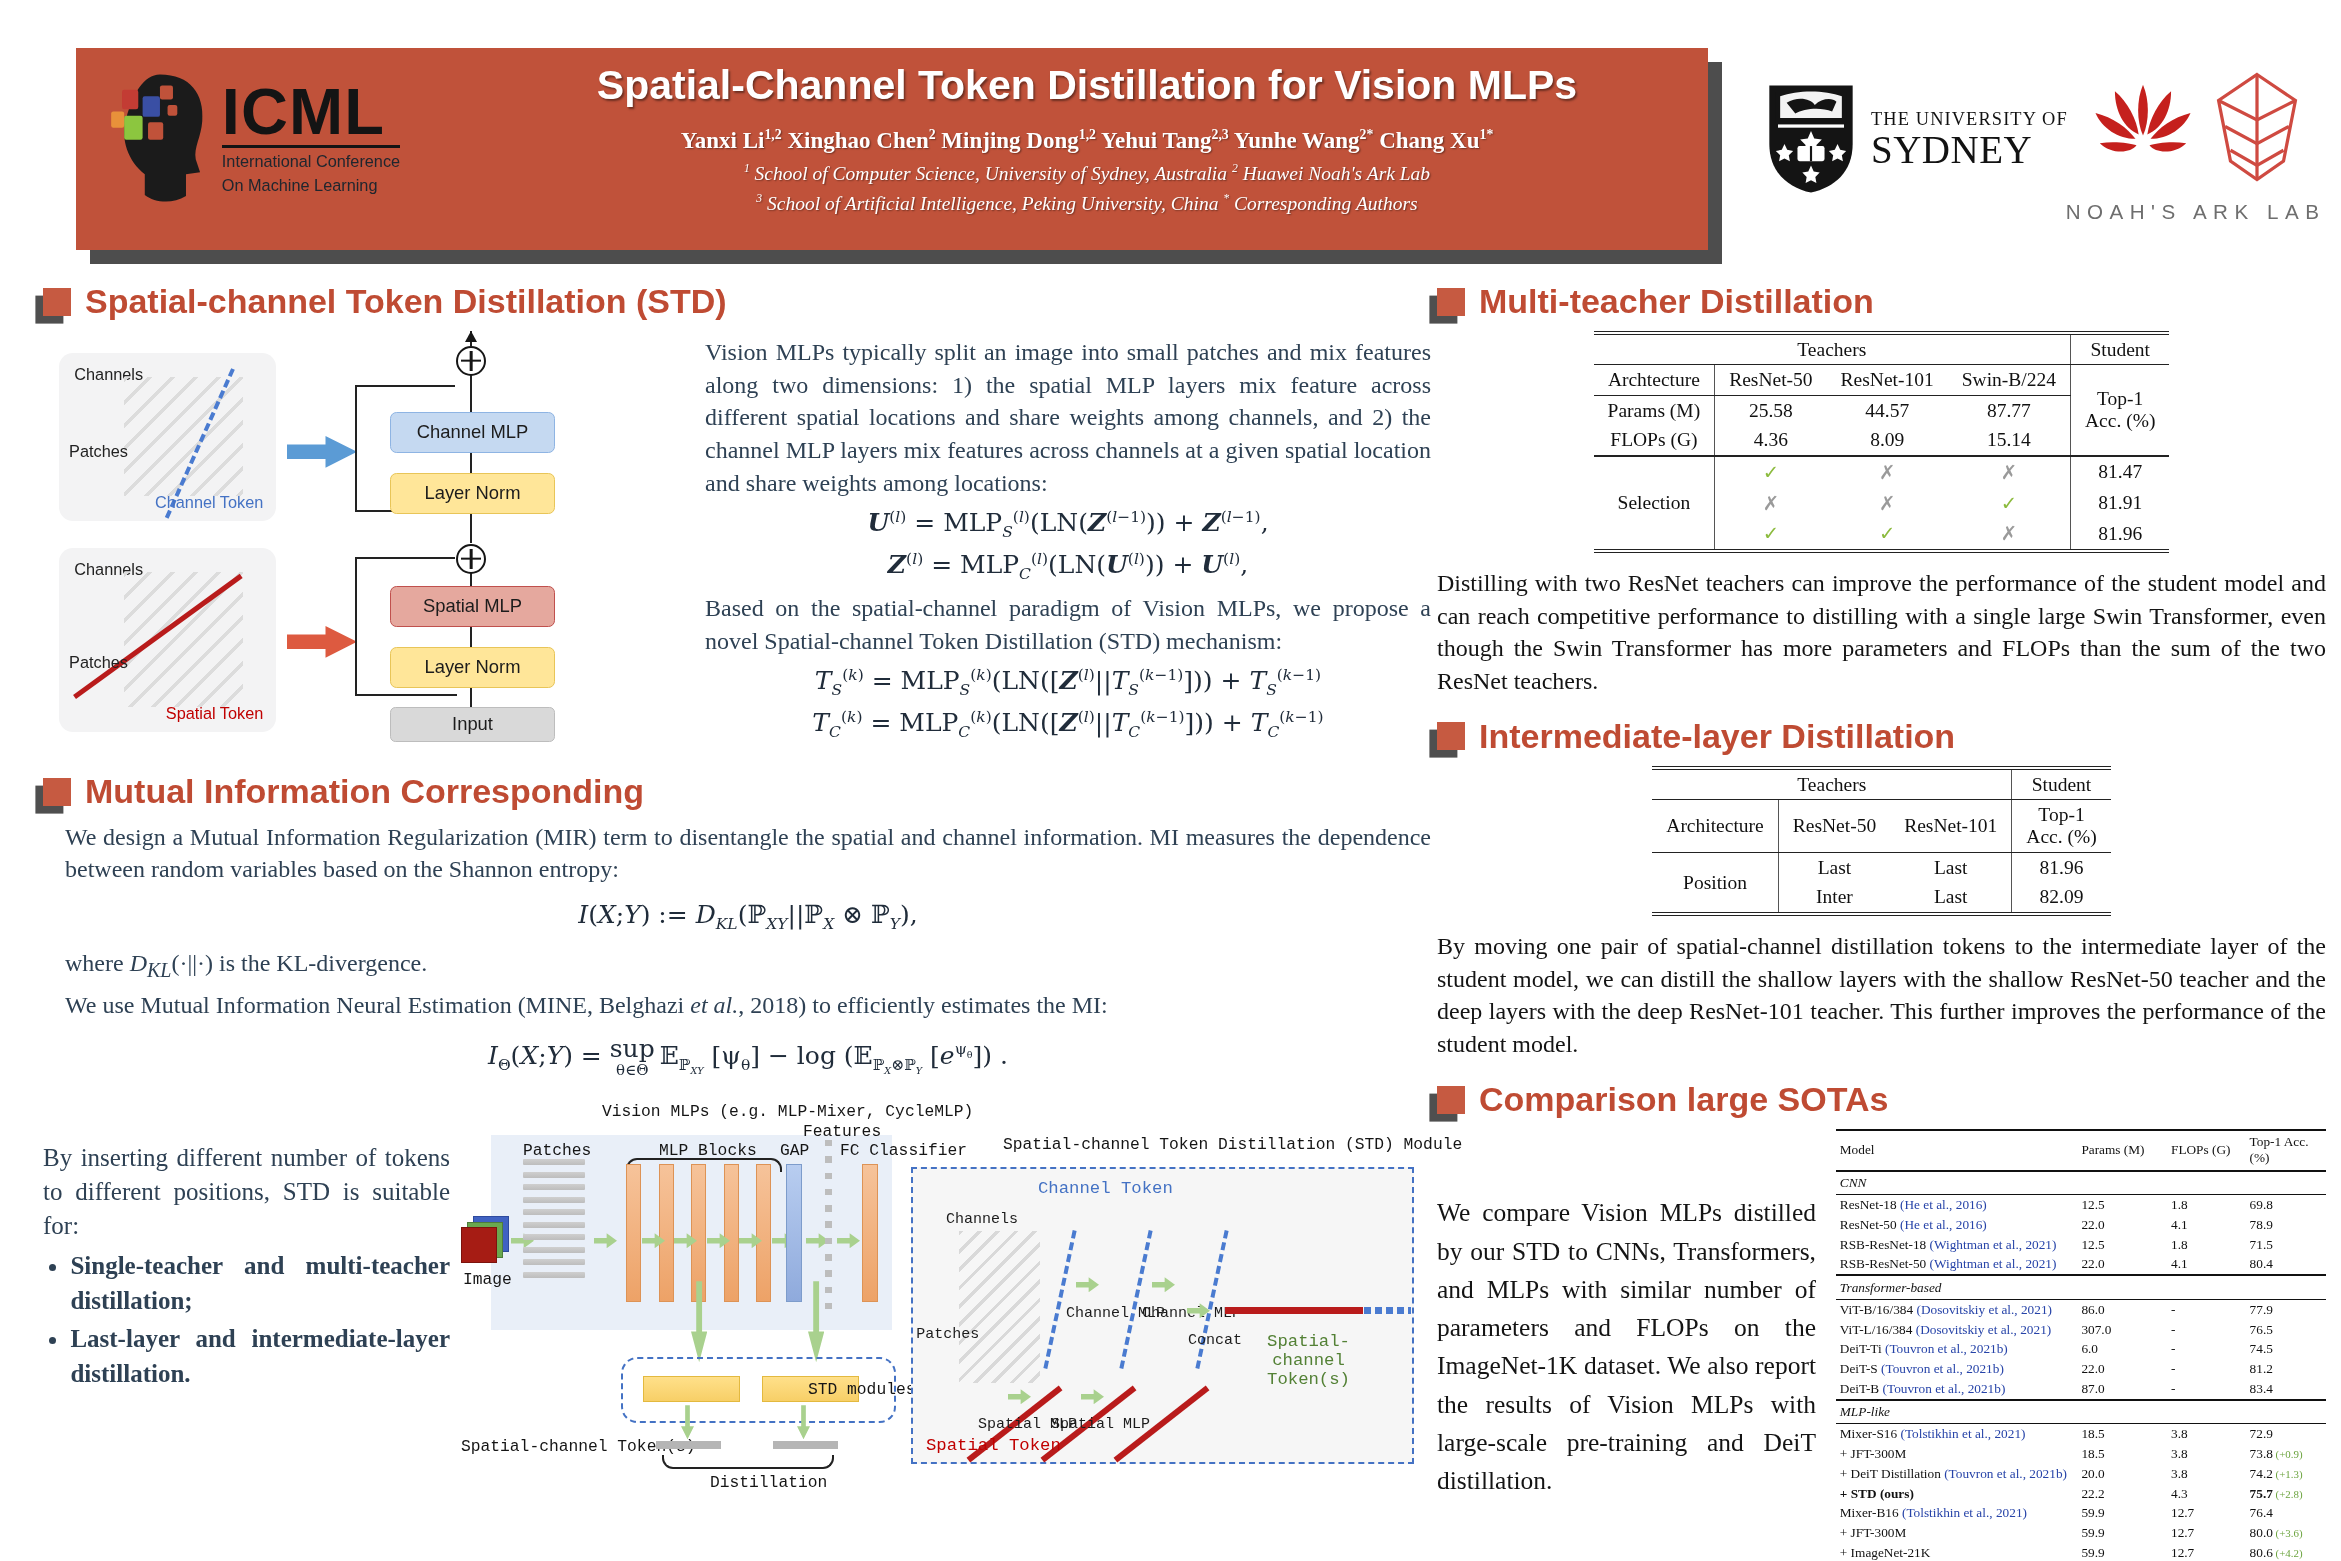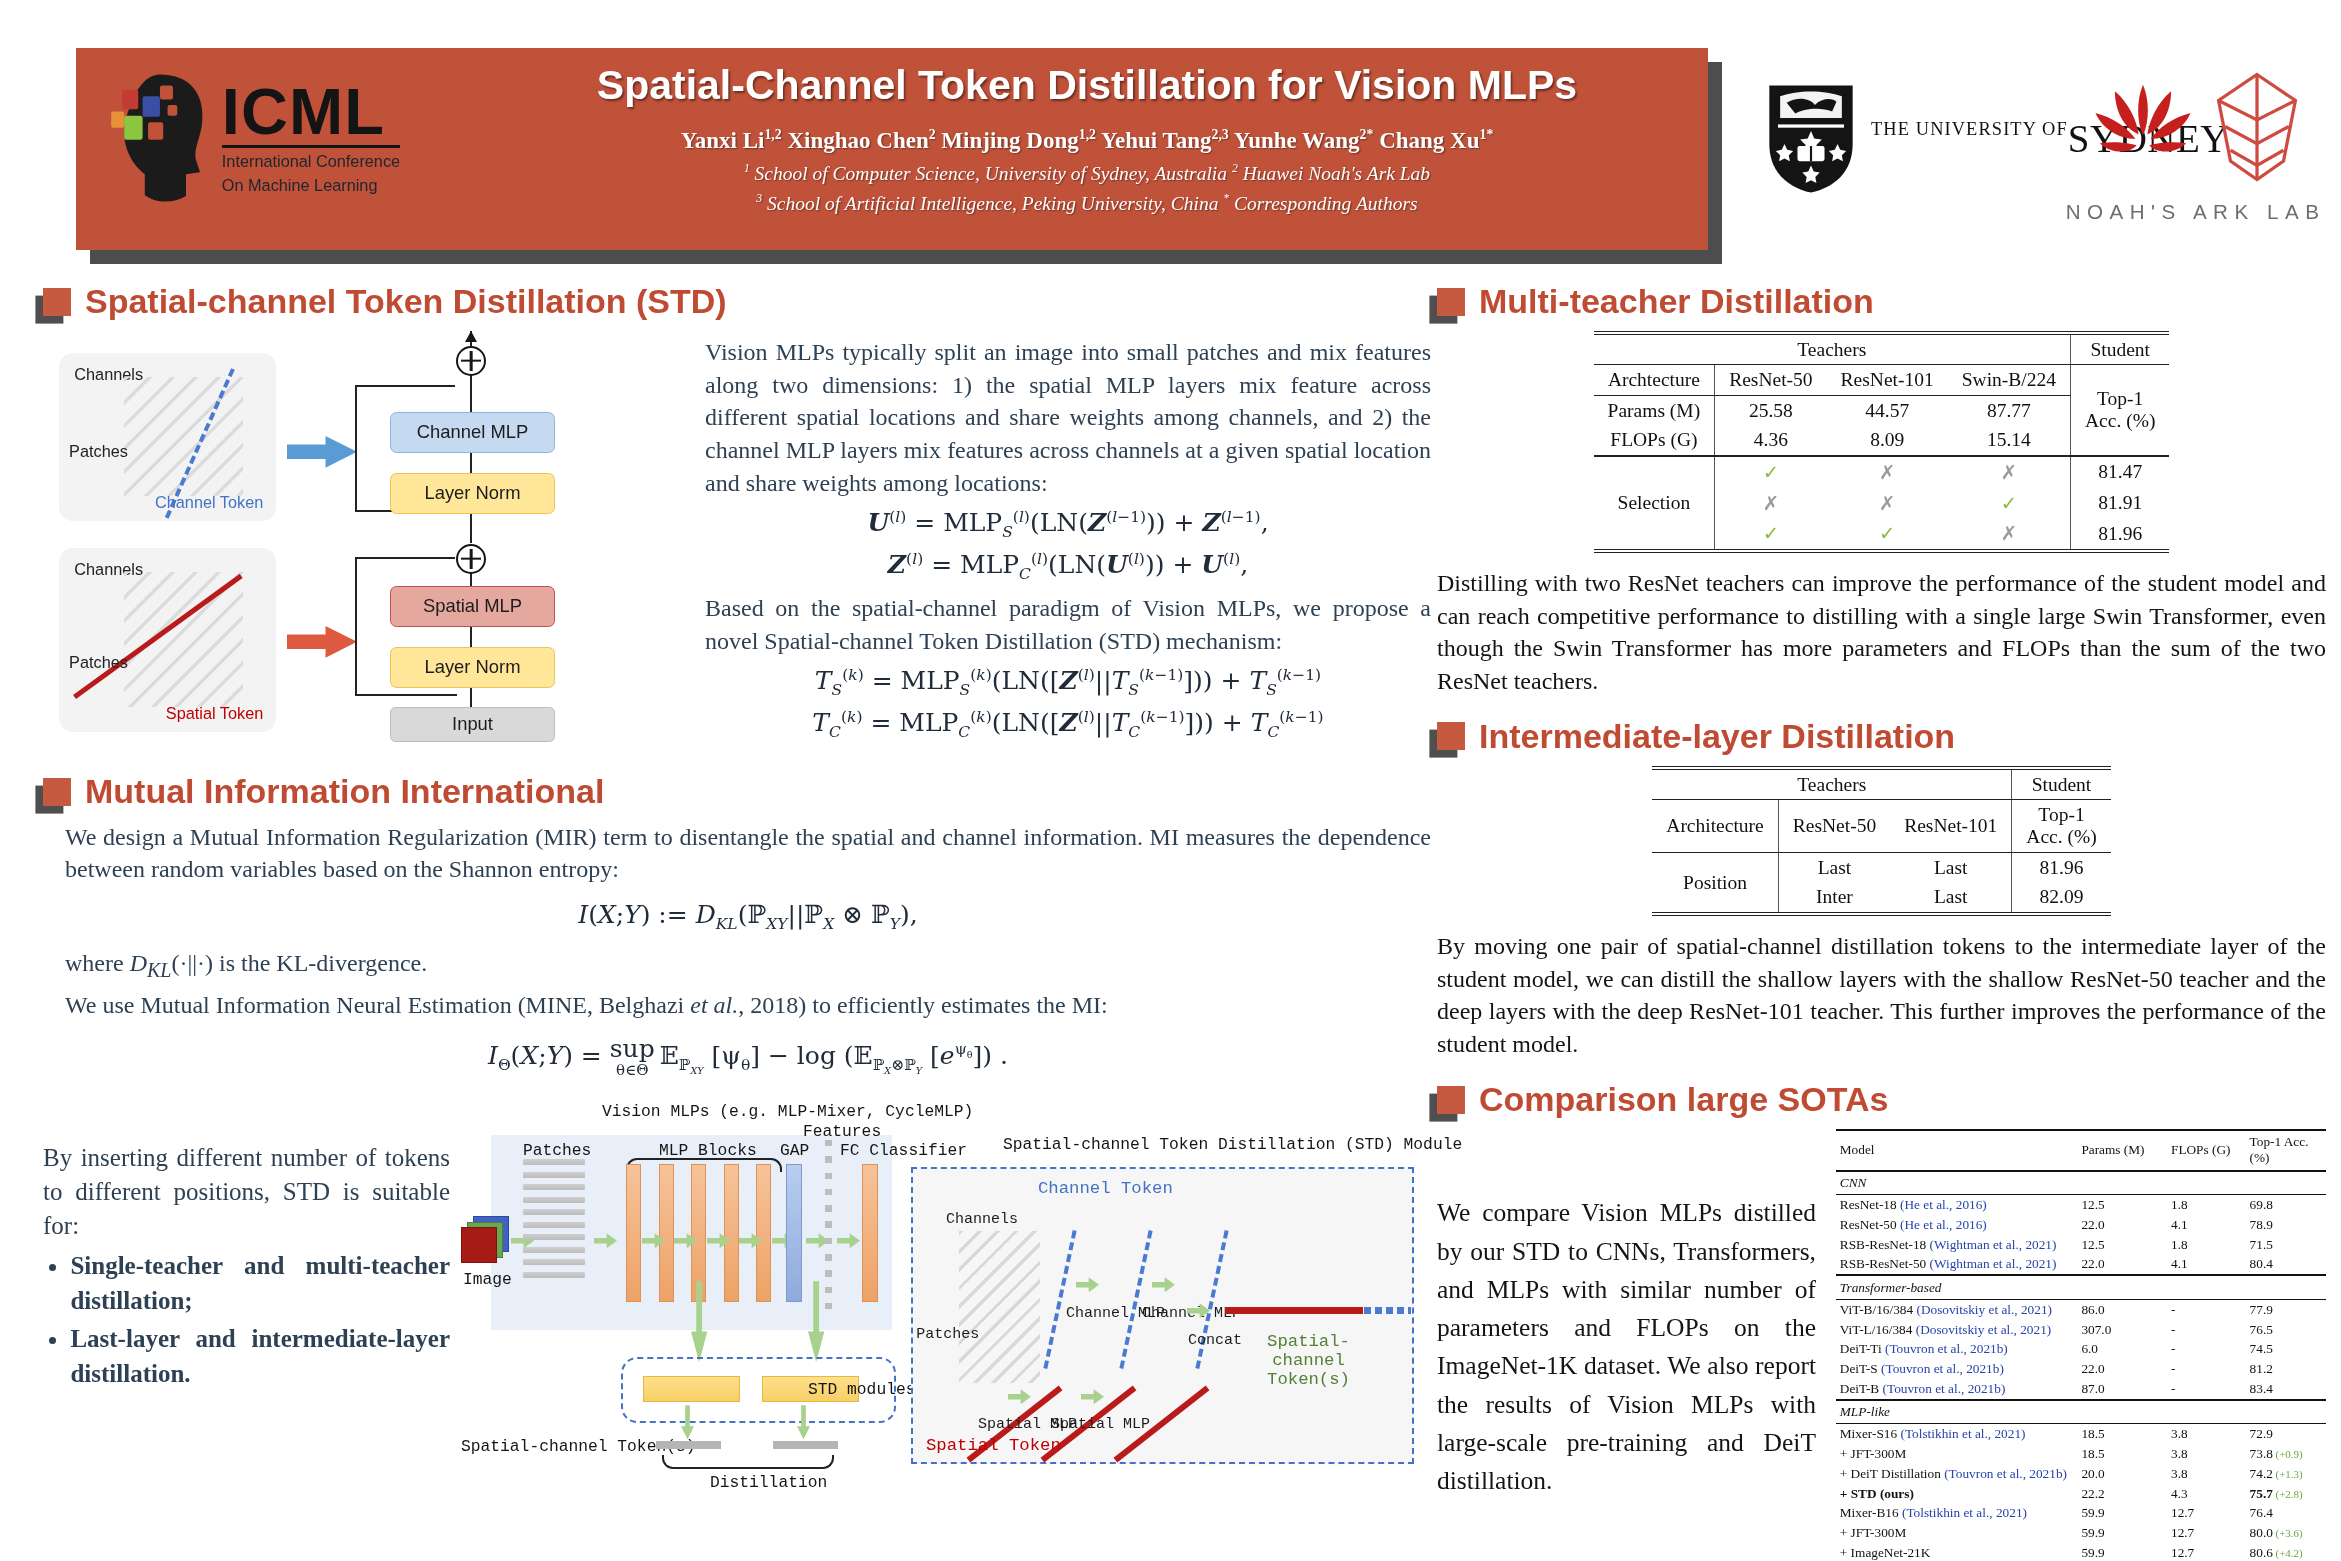--- a/index.html
+++ b/index.html
@@ -16,21 +16,21 @@
   .icml-sub{font-family:"Liberation Sans",sans-serif;font-size:16.3px;color:#20262e;line-height:1.2;margin-top:4.3px;}
   .banner-center{position:absolute;left:423px;right:33px;top:14px;text-align:center;color:#ffffff;}
   .banner-title{font-family:"Liberation Sans",sans-serif;font-weight:bold;font-size:41px;
                 text-shadow:1.6px 1.6px 2.2px rgba(0,0,0,.45);}
   .banner-authors{font-size:23px;font-weight:bold;margin-top:18.4px;text-shadow:1.1px 1.1px 1.6px rgba(0,0,0,.4);}
   .banner-affil{font-size:19.5px;font-style:italic;margin-top:7.6px;text-shadow:1.1px 1.1px 1.6px rgba(0,0,0,.4);}
   .banner-authors sup,.banner-affil sup{font-size:60%;}
 
   
   .logo-sydney{position:absolute;left:1765px;top:81px;display:flex;align-items:center;gap:14px;}
-  .syd-text{display:flex;font-family:"Liberation Serif",serif;color:#121212;}
+  .syd-text{display:flex;flex-direction:column;font-family:"Liberation Serif",serif;color:#121212;}
   .syd-top{font-size:18.4px;letter-spacing:1.1px;}
   .syd-big{font-size:39px;letter-spacing:0.5px;line-height:1.0;}
   .logo-noah{position:absolute;left:2076px;top:70px;width:239px;display:flex;flex-direction:column;align-items:center;}
   .noah-marks{display:flex;align-items:center;gap:14px;height:114px;}
   .noah-label{margin-top:16.3px;font-family:"Liberation Sans",sans-serif;font-size:20.6px;letter-spacing:6.5px;color:#6e6e6e;white-space:nowrap;}
 
   
   .col-left{position:absolute;left:43px;top:282px;width:1388px;}
   .col-right{position:absolute;left:1437px;top:282px;width:889px;}
 
@@ -282,21 +282,21 @@
         <p class="para">Based on the spatial-channel paradigm of Vision MLPs, we propose a novel Spatial-channel Token Distillation (STD) mechanism:</p>
         <div class="eq"><i>T</i><sub><i>S</i></sub><sup>(<i>k</i>)</sup> = MLP<sub><i>S</i></sub><sup>(<i>k</i>)</sup>(LN([<b><i>Z</i></b><sup>(<i>l</i>)</sup>||<i>T</i><sub><i>S</i></sub><sup>(<i>k</i>−1)</sup>])) + <i>T</i><sub><i>S</i></sub><sup>(<i>k</i>−1)</sup></div>
         <div class="eq"><i>T</i><sub><i>C</i></sub><sup>(<i>k</i>)</sup> = MLP<sub><i>C</i></sub><sup>(<i>k</i>)</sup>(LN([<b><i>Z</i></b><sup>(<i>l</i>)</sup>||<i>T</i><sub><i>C</i></sub><sup>(<i>k</i>−1)</sup>])) + <i>T</i><sub><i>C</i></sub><sup>(<i>k</i>−1)</sup></div>
       </div>
     </div>
   </section>
 
   <section class="section" style="margin-top:22px">
     <div class="sec-head">
       <span class="bullet"></span>
-      <h2 class="sec-title">Mutual Information International</h2>
+      <h2 class="sec-title">Mutual Information Corresponding</h2>
     </div>
     <div style="padding-left:22px">
       <p class="para">We design a Mutual Information Regularization (MIR) term to disentangle the spatial and channel information. MI measures the dependence between random variables based on the Shannon entropy:</p>
       <div class="eq" style="margin:14px 0"><i>I</i>(<i>X</i>;<i>Y</i>) := <i>D</i><sub><i>KL</i></sub>(ℙ<sub><i>XY</i></sub>||ℙ<sub><i>X</i></sub> ⊗ ℙ<sub><i>Y</i></sub>),</div>
       <p class="para">where <i>D</i><sub><i>KL</i></sub>(·||·) is the KL-divergence.</p>
       <p class="para">We use Mutual Information Neural Estimation (MINE, Belghazi <i>et al.</i>, 2018) to efficiently estimates the MI:</p>
       <div class="eq" style="margin:14px 0"><i>I</i><sub>Θ</sub>(<i>X</i>;<i>Y</i>) = <span class="stack">sup<span class="under">θ∈Θ</span></span> 𝔼<sub>ℙ<sub><i>XY</i></sub></sub> [ψ<sub>θ</sub>] − log (𝔼<sub>ℙ<sub><i>X</i></sub>⊗ℙ<sub><i>Y</i></sub></sub> [<i>e</i><sup>ψ<sub>θ</sub></sup>]) .</div>
     </div>
   </section>
 

